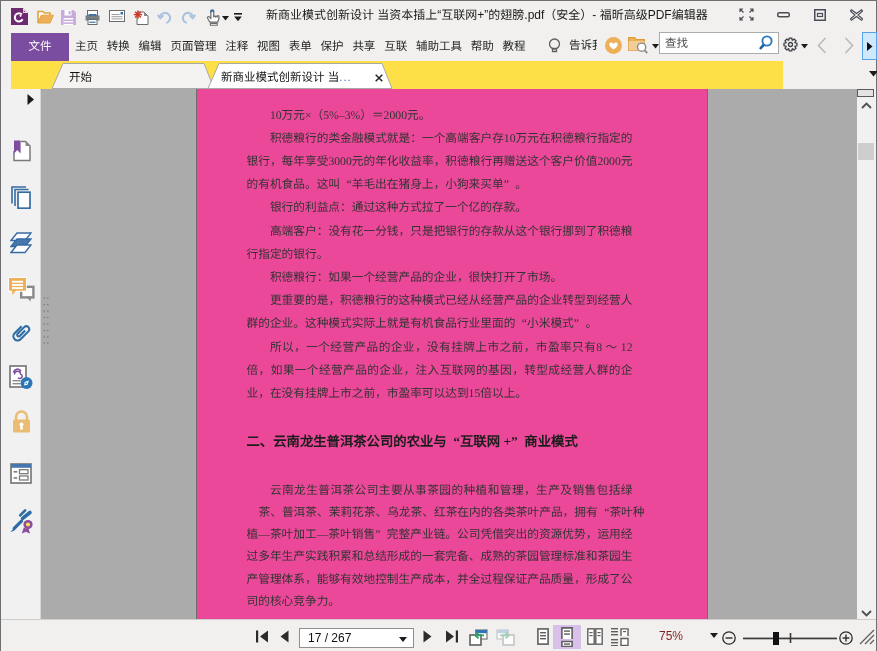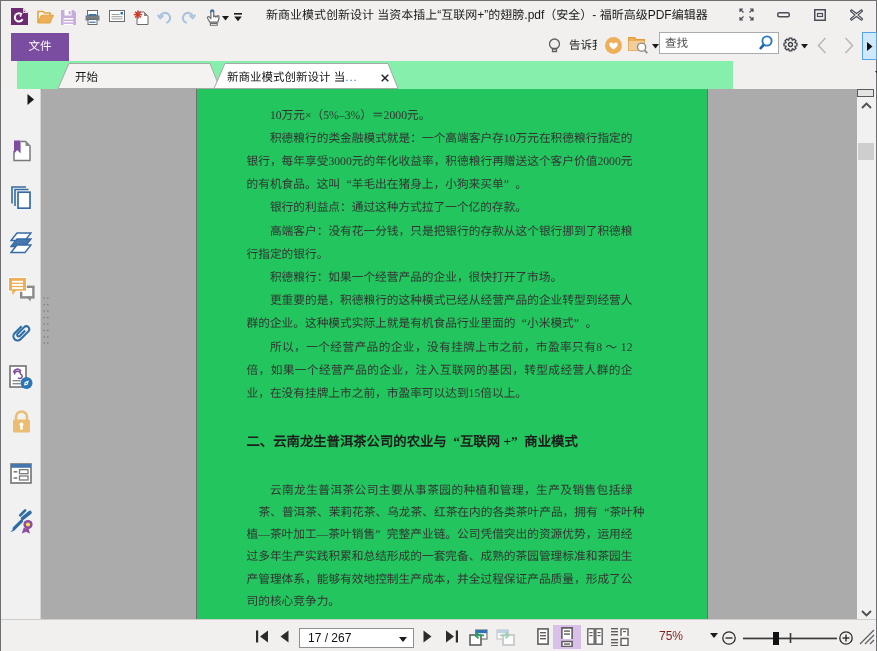--- a/index.html
+++ b/index.html
@@ -18,31 +18,31 @@
   .menubar { position:absolute; left:0; top:28px; width:875px; height:32px; background:#f1f0ef; }
   .file-btn { position:absolute; left:10px; top:4px; width:58px; height:28px; background:#7a4da0; color:#ffffff; font-size:11.5px; text-align:center; line-height:26px; }
   .menu-items { position:absolute; left:74px; top:0; height:32px; display:flex; align-items:center; gap:8.8px; }
   .menu-item { font-size:11.5px; color:#262626; white-space:nowrap; }
   .tellme { position:absolute; left:568px; top:0; width:28px; height:32px; overflow:hidden; font-size:11.5px; color:#262626; line-height:32px; white-space:nowrap; }
   .searchbox { position:absolute; left:658px; top:3px; width:120px; height:22px; background:#ffffff; border:1px solid #ababab; }
   .searchbox .ph { position:absolute; left:5px; top:0; line-height:21px; font-size:11.5px; color:#4a4a4a; }
   .panel-btn { position:absolute; left:861px; top:3px; width:15px; height:28px; background:#cfe8fb; border:1px solid #54a3e8; display:flex; align-items:center; justify-content:center; }
 
   
-  .tabbar { position:absolute; left:16px; top:60px; width:716px; height:28px; background:#86efac; }
+  .tabbar { position:absolute; left:10px; top:60px; width:772px; height:28px; background:#fde047; }
   .tab-label { position:absolute; font-size:11.5px; color:#141414; white-space:nowrap; }
   .tab-ellipsis { color:#3575cc; letter-spacing:1px; }
 
   
   .main { position:absolute; left:0; top:88px; width:875px; height:530px; background:#ababab; }
   .main .topshade { position:absolute; left:0; top:0; width:100%; height:2px; background:#9b9b9b; }
   .sidebar { position:absolute; left:0; top:0; width:40px; height:530px; background:#f1f1f1; border-right:1px solid #d6d6d6; }
   .sb-ico { position:absolute; left:0; width:40px; display:flex; justify-content:center; }
   .docarea { position:absolute; left:41px; top:0; width:815px; height:530px; background:#ababab; overflow:hidden; }
-  .page { position:absolute; left:154px; top:-2px; width:512px; height:534px; background:#22c55e; border:1px solid #6e6e6e; }
+  .page { position:absolute; left:154px; top:-2px; width:512px; height:534px; background:#ec4899; border:1px solid #6e6e6e; }
 
   
   .doc-line { position:absolute; left:49.5px; width:386px; height:17px; line-height:17px; text-rendering:geometricPrecision; font-size:11.7px; font-weight:300; font-family:"Liberation Serif", serif; color:#333333; white-space:nowrap; }
   .doc-line.j { text-align:justify; text-align-last:justify; white-space:normal; height:17px; overflow:hidden; }
   .fwq-o { display:inline-flex; width:1em; justify-content:flex-end; vertical-align:baseline; }
   .fwq-c { display:inline-flex; width:1em; justify-content:flex-start; vertical-align:baseline; }
   .doc-heading { position:absolute; left:49.5px; width:500px; text-rendering:geometricPrecision; font-size:13.35px; font-weight:bold; font-family:"Liberation Serif", serif; color:#1c1c1c; white-space:nowrap; }
 
   
   .scrollbar { position:absolute; left:856px; top:0; width:19px; height:530px; background:#f1f1f1; }
@@ -174,20 +174,35 @@
     </span>
     <span class="winbtn" style="left:849px; top:8px;">
       <svg width="13" height="12" viewBox="0 0 13 12">
         <path d="M1.5 0.8 L6.5 4.5 L11.5 0.8 L12.6 2 L8 6 L12.6 10 L11.5 11.2 L6.5 7.5 L1.5 11.2 L0.4 10 L5 6 L0.4 2 Z" fill="none" stroke="#4c4c57" stroke-width="1.1"></path>
       </svg>
     </span>
   </div>
 
   <div class="menubar">
     <div class="file-btn">文件</div>
+    <div class="menu-items">
+        <div class="menu-item">主页</div>
+        <div class="menu-item">转换</div>
+        <div class="menu-item">编辑</div>
+        <div class="menu-item">页面管理</div>
+        <div class="menu-item">注释</div>
+        <div class="menu-item">视图</div>
+        <div class="menu-item">表单</div>
+        <div class="menu-item">保护</div>
+        <div class="menu-item">共享</div>
+        <div class="menu-item">互联</div>
+        <div class="menu-item">辅助工具</div>
+        <div class="menu-item">帮助</div>
+        <div class="menu-item">教程</div>
+      </div>
 
     <span class="ico" style="position:absolute; left:547px; top:9px;">
       <svg width="13" height="18" viewBox="0 0 13 18">
         <circle cx="6.5" cy="6" r="5" fill="none" stroke="#5f5f5f" stroke-width="1.3"></circle>
         <path d="M4.5 10.5 h4 v3 h-4 z" fill="none" stroke="#5f5f5f" stroke-width="1.3"></path>
       </svg>
     </span>
     <span class="tellme">告诉我</span>
     <span class="ico" style="position:absolute; left:604px; top:8px;">
       <svg width="17" height="17" viewBox="0 0 17 17">

